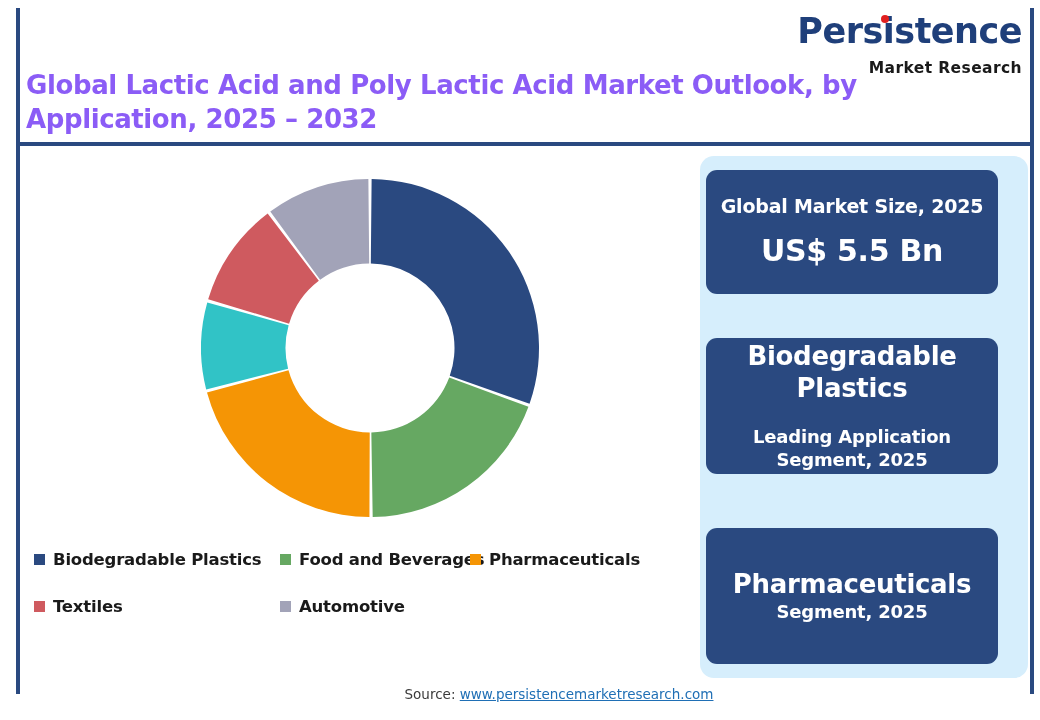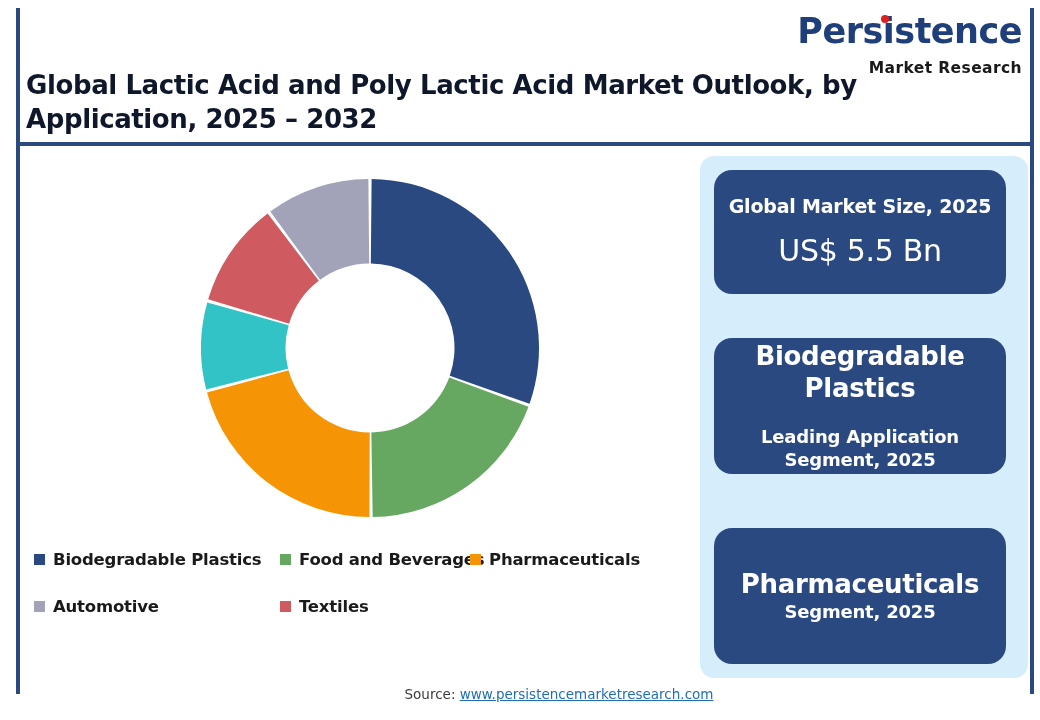--- a/index.html
+++ b/index.html
@@ -83,21 +83,21 @@
 
   
   .page-title {
     position: absolute;
     left: 26px;
     top: 68px;
     width: 950px;
     font-family: "DejaVu Sans", sans-serif;
     font-size: 26px;
     font-weight: bold;
-    color: #0f172a;
+    color: #8b5cf6;
     line-height: 1.32;
     letter-spacing: -0.4px;
   }
 
   
   .chart-area {
     position: absolute;
     left: 20px;
     top: 152px;
     width: 670px;
@@ -146,24 +146,24 @@
     position: absolute;
     left: 700px;
     top: 156px;
     width: 328px;
     height: 522px;
     background: #d6eefc;
     border-radius: 14px;
   }
   .card {
     position: absolute;
-    left: 14px;
+    left: 6px;
     width: 292px;
     background: #2a4980;
-    border-radius: 18px;
+    border-radius: 11px;
     color: #ffffff;
     text-align: center;
     display: flex;
     flex-direction: column;
     justify-content: center;
     box-sizing: border-box;
     padding: 6px 12px;
   }
   #card-market-size { top: 14px;  height: 124px; }
   #card-leading     { top: 182px; height: 136px; }
@@ -172,21 +172,21 @@
   .card-small {
     font-family: "DejaVu Sans", sans-serif;
     font-size: 19px;
     font-weight: bold;
     line-height: 1.26;
     letter-spacing: -0.2px;
   }
   .card-big {
     font-family: "DejaVu Sans", sans-serif;
     font-size: 30px;
-    font-weight: normal;
+    font-weight: bold;
     line-height: 1.2;
     letter-spacing: -0.3px;
     margin-top: 15px;
   }
   .card-big-wrap {
     font-family: "DejaVu Sans", sans-serif;
     font-size: 26px;
     font-weight: bold;
     line-height: 1.22;
     letter-spacing: -0.3px;
@@ -257,26 +257,26 @@
       </div>
       <div class="legend-item">
         <span class="legend-swatch" style="background:#66a862"></span>
         <span class="legend-label">Food and Beverages</span>
       </div>
       <div class="legend-item">
         <span class="legend-swatch" style="background:#f59505"></span>
         <span class="legend-label">Pharmaceuticals</span>
       </div>
       <div class="legend-item">
+        <span class="legend-swatch" style="background:#cf5a5f"></span>
+        <span class="legend-label">Textiles</span>
+      </div>
+      <div class="legend-item">
         <span class="legend-swatch" style="background:#a2a3b8"></span>
         <span class="legend-label">Automotive</span>
-      </div>
-      <div class="legend-item">
-        <span class="legend-swatch" style="background:#cf5a5f"></span>
-        <span class="legend-label">Textiles</span>
       </div>
     </div>
   </div>
 
   <div class="side-panel">
 
     <div class="card" id="card-market-size">
       <div class="card-small">Global Market Size, 2025</div>
       <div class="card-big">US$ 5.5 Bn</div>
     </div>

